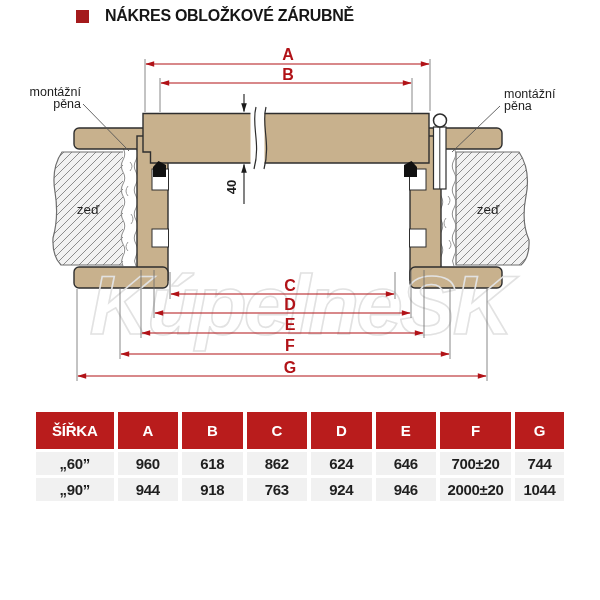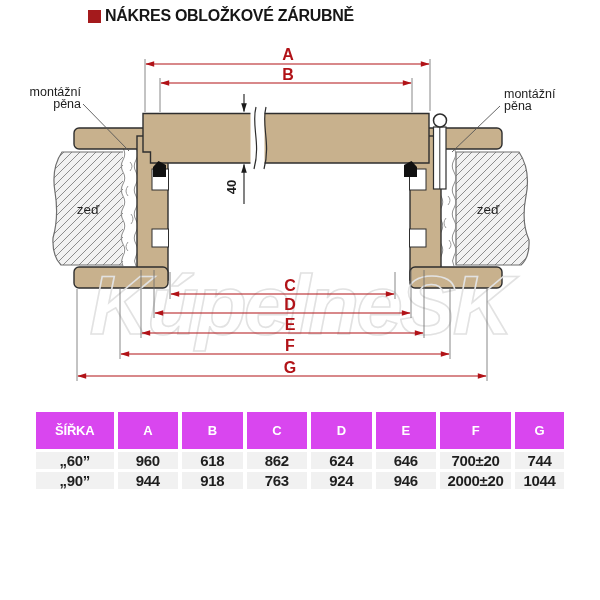--- a/index.html
+++ b/index.html
@@ -1,36 +1,36 @@
 <!DOCTYPE html>
 <html><head>
 <meta charset="utf-8">
 <style>
   html,body{margin:0;padding:0;}
   body{
     width:600px;height:600px;position:relative;background:#ffffff;
     font-family:"Liberation Sans", sans-serif;overflow:hidden;
   }
-  .hdr{position:absolute;top:7px;left:88px;display:flex;align-items:center;gap:4px;}
+  .hdr{position:absolute;top:7px;left:76px;display:flex;align-items:center;gap:16px;}
   .hdr .sq{width:13px;height:13px;background:#a41a1c;flex:0 0 auto;}
   .hdr .ttl{
     font-size:16px;font-weight:bold;color:#161616;letter-spacing:-0.3px;
     white-space:nowrap;
   }
   svg.draw{position:absolute;top:40px;left:0;}
   table.dims{
     position:absolute;top:409px;left:32px;width:536px;
     border-collapse:separate;border-spacing:4px 3px;table-layout:fixed;
   }
   table.dims th{
-    background:#d946ef;color:#ffffff;height:37px;font-size:13px;font-weight:bold;
+    background:#b91c1c;color:#ffffff;height:37px;font-size:15px;font-weight:bold;
     text-align:center;letter-spacing:-0.2px;padding:0;
   }
   table.dims td{
-    background:#f1f1f1;color:#1f1f1f;height:17px;font-size:15px;font-weight:bold;
+    background:#f1f1f1;color:#1f1f1f;height:23px;font-size:15px;font-weight:bold;
     text-align:center;letter-spacing:-0.3px;padding:0;
   }
   table.dims th:nth-child(1),table.dims td:nth-child(1){width:15.5%;}
   table.dims th:nth-child(7),table.dims td:nth-child(7){width:14.2%;}
   table.dims th:nth-child(8),table.dims td:nth-child(8){width:9.8%;}
 </style>
 </head>
 <body>
 
 <div class="hdr">

